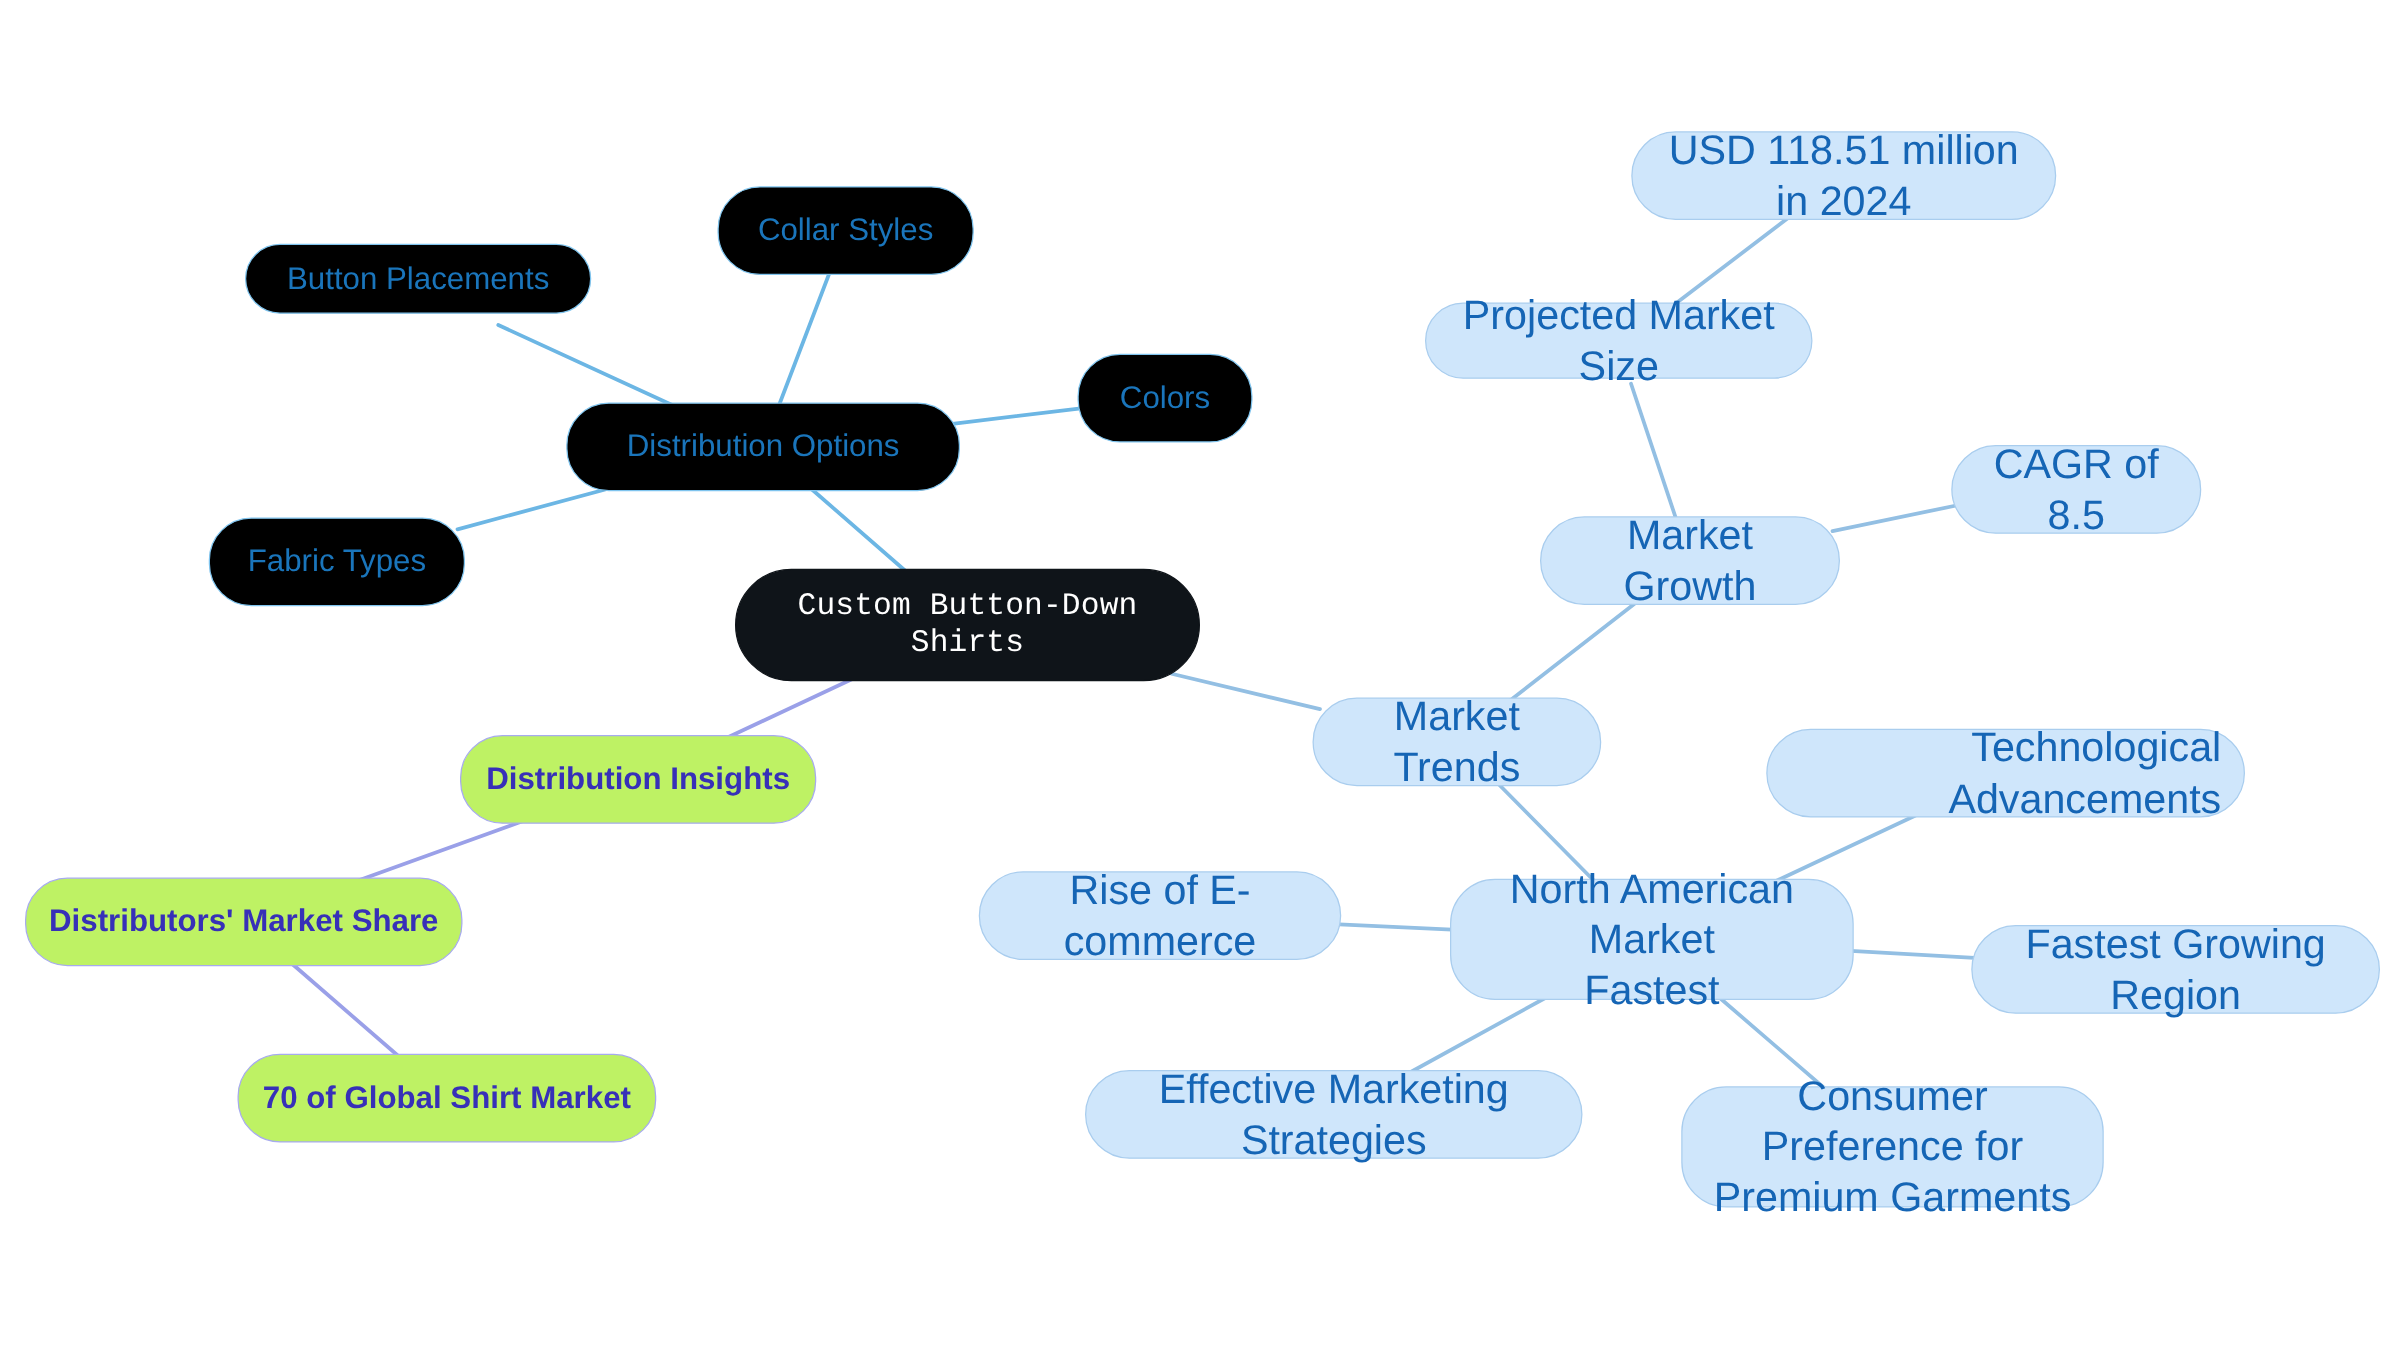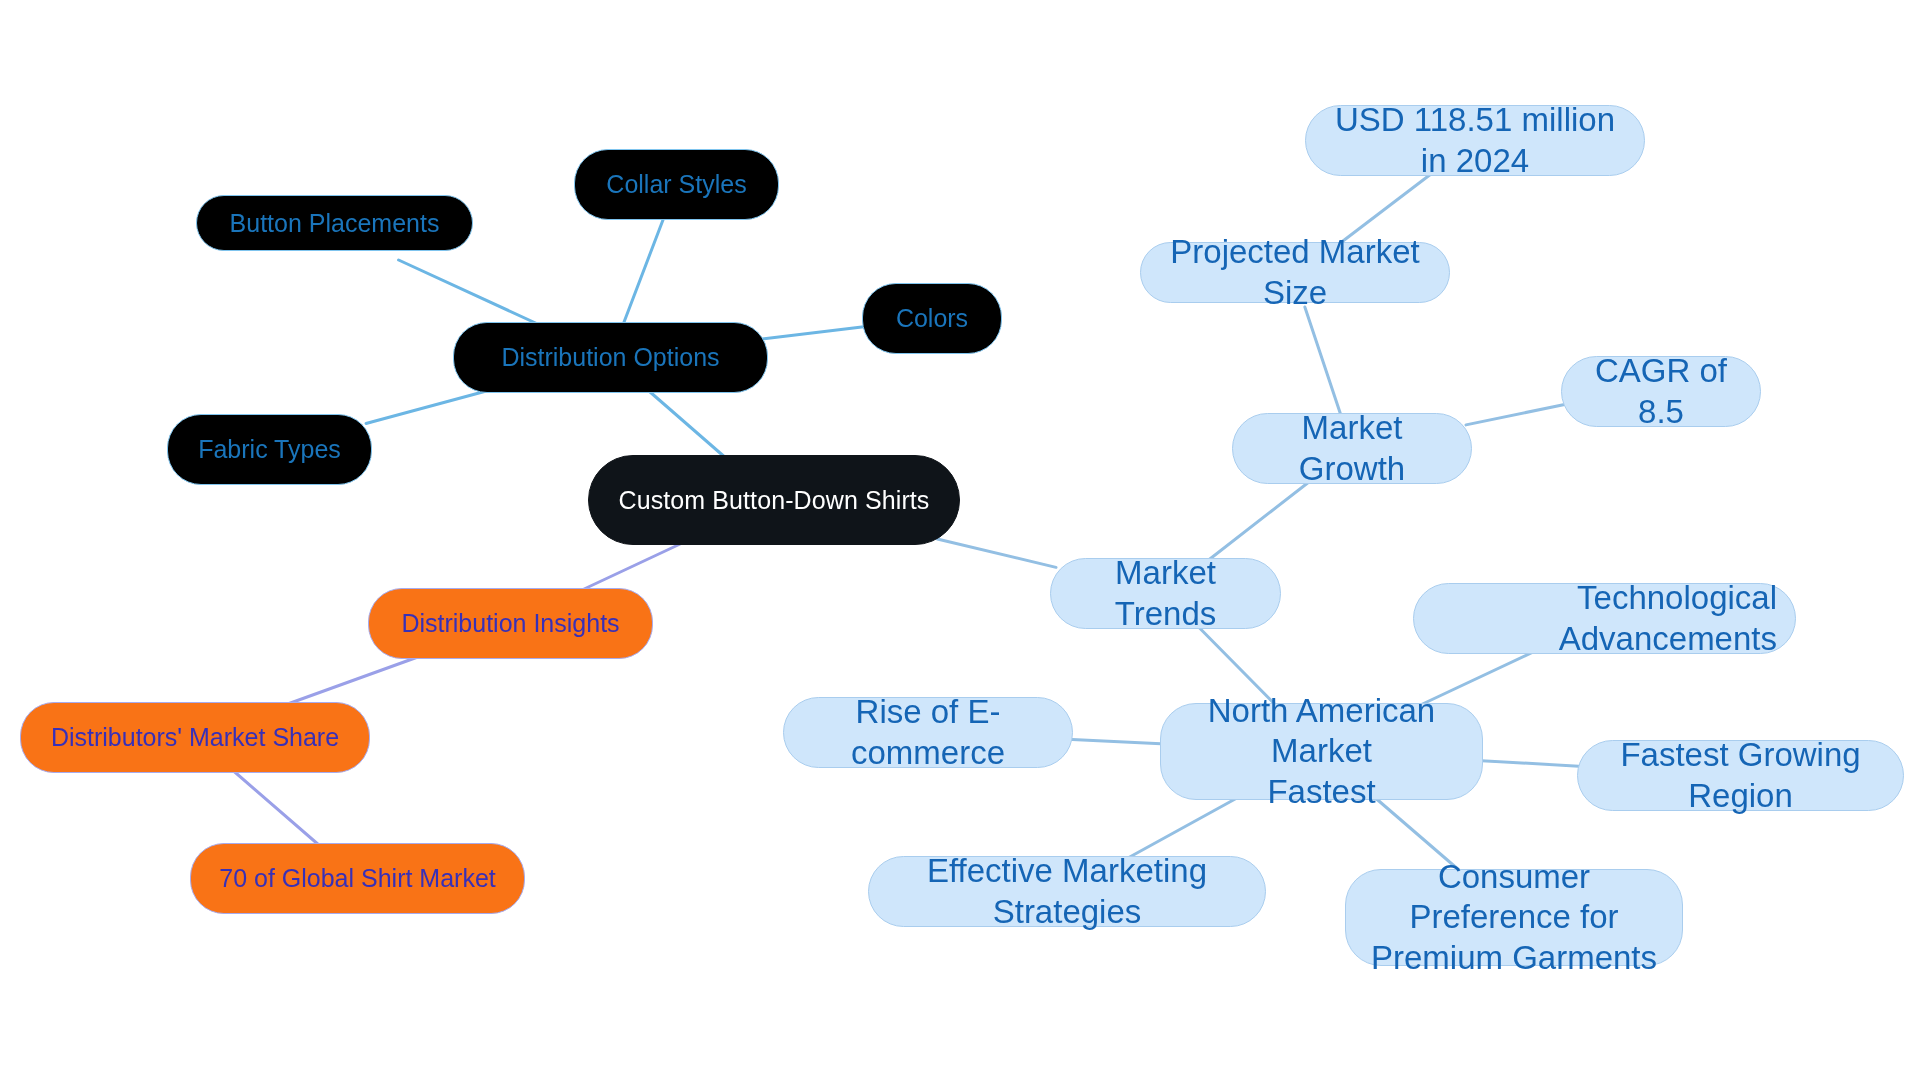--- a/index.html
+++ b/index.html
@@ -39,41 +39,43 @@
     white-space: pre-line;
     user-select: none;
   }
   .node.root {
     background: #0f1419;
     color: #ffffff;
     border: 1px solid #0f1419;
     border-radius: 46px;
     font-size: 25px;
     letter-spacing: 0.1px;
+    font-family: Liberation Mono, monospace;
   }
   .node.blue-dark {
     background: #000000;
     border: 1px solid #7fc4ee;
     color: #1a75bb;
     font-size: 25px;
     border-radius: 34px;
   }
   .node.blue-light {
     background: #cfe6fb;
     border: 1px solid #a9cdee;
     color: #1565b5;
     font-size: 33px;
     border-radius: 36px;
   }
   .node.purple {
-    background: #f97316;
+    background: #bef264;
     border: 1px solid #a7abee;
     color: #3730b8;
     font-size: 25px;
     border-radius: 34px;
+    font-weight: bold;
   }
 </style>
 </head>
 <body>
 
 <div id="stage">
   <svg id="edge-layer" viewBox="0 0 1920 1083">
       <line x1="729.2526315789473" y1="461" x2="644.3473684210526" y2="387" stroke="#6cb6e4" stroke-width="3" stroke-linecap="round"></line>
       <line x1="621.7543352601156" y1="328" x2="665.2456647398844" y2="214" stroke="#6cb6e4" stroke-width="3" stroke-linecap="round"></line>
       <line x1="546.3897637795276" y1="328" x2="398.6102362204724" y2="260" stroke="#6cb6e4" stroke-width="3" stroke-linecap="round"></line>

